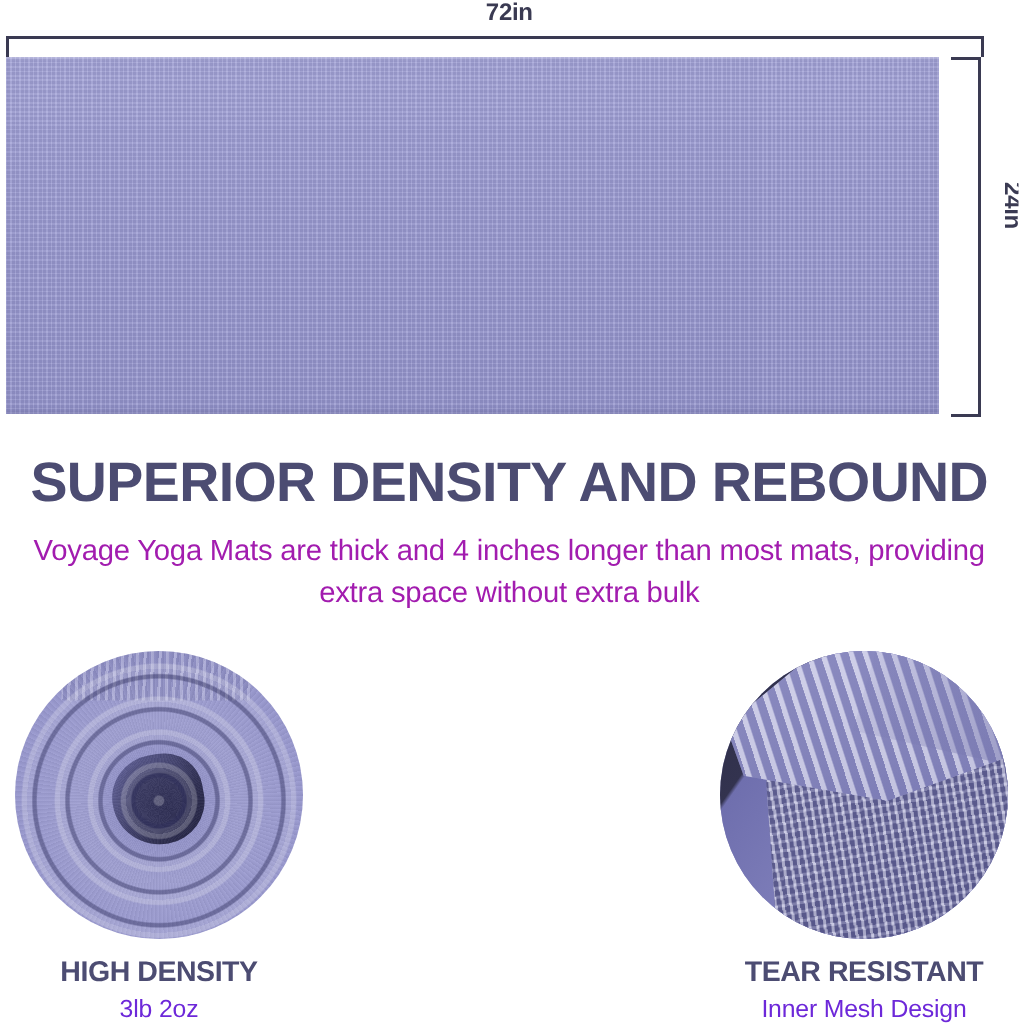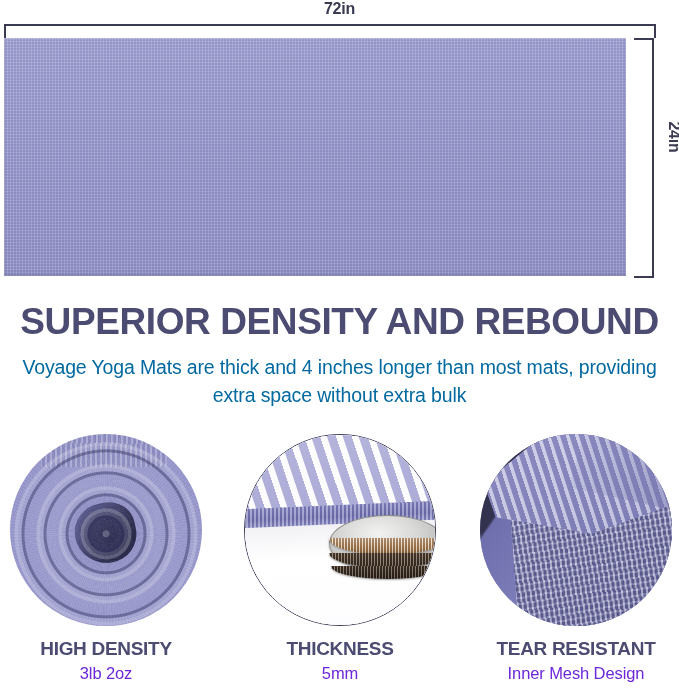--- a/index.html
+++ b/index.html
@@ -98,21 +98,21 @@
     letter-spacing: -0.4px;
     color: #4c4c72;
     margin: 0;
     line-height: 1.2;
   }
   .subcopy {
     margin: 10px 18px 0 18px;
     font-size: 19.5px;
     font-weight: 300;
     line-height: 1.42;
-    color: #0369a1;
+    color: #a21caf;
     letter-spacing: -0.15px;
   }
 
   
   #features {
     position: absolute;
     left: 0; top: 434px;
     width: 560px; height: 255px;
   }
   .feature {
@@ -323,35 +323,20 @@
     <div class="photo">
       <div class="roll">
         <div class="roll-top"></div>
         <div class="roll-core"></div>
       </div>
     </div>
     <div class="f-title">HIGH DENSITY</div>
     <div class="f-sub">3lb 2oz</div>
   </div>
 
-  <div class="feature f1">
-    <div class="photo ring">
-      <div class="thick">
-        <div class="thick-top"></div>
-        <div class="thick-edge"></div>
-        <div class="thick-floor"></div>
-        <div class="coin face"></div>
-        <div class="coin r1"></div>
-        <div class="coin r2"></div>
-        <div class="coin r3"></div>
-      </div>
-    </div>
-    <div class="f-title">THICKNESS</div>
-    <div class="f-sub">5mm</div>
-  </div>
 
   <div class="feature f2">
     <div class="photo">
       <div class="tear">
         <div class="tear-bg"></div>
         <div class="tear-mesh"></div>
         <div class="tear-flap">
           <div class="tear-flapshade"></div>
         </div>
       </div>

